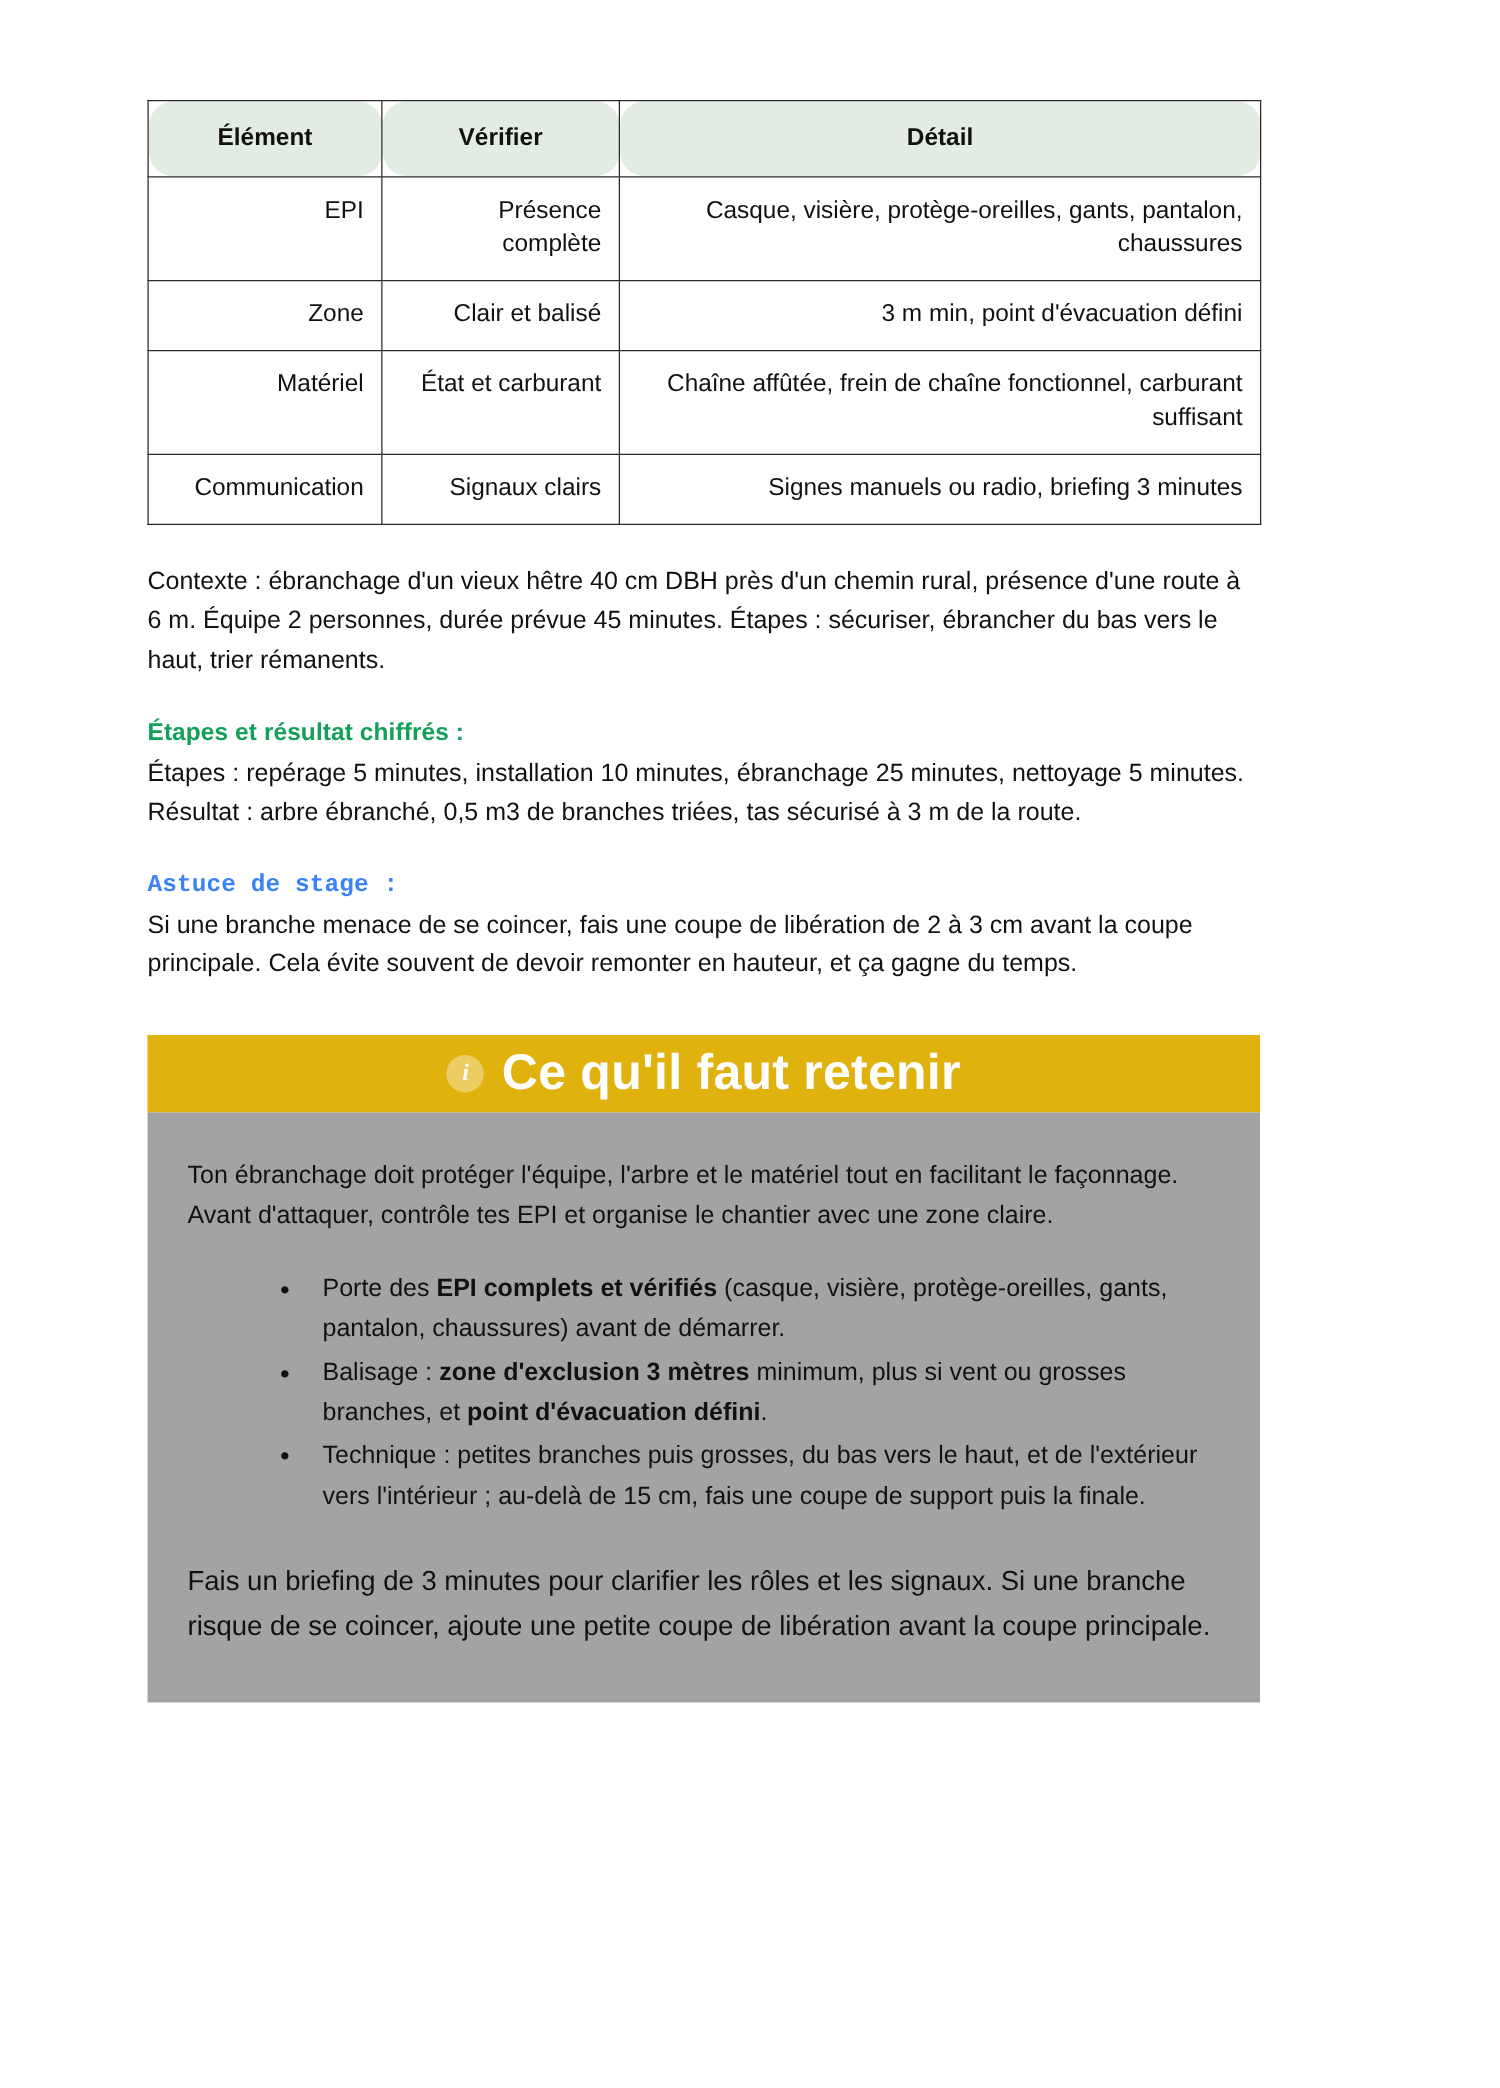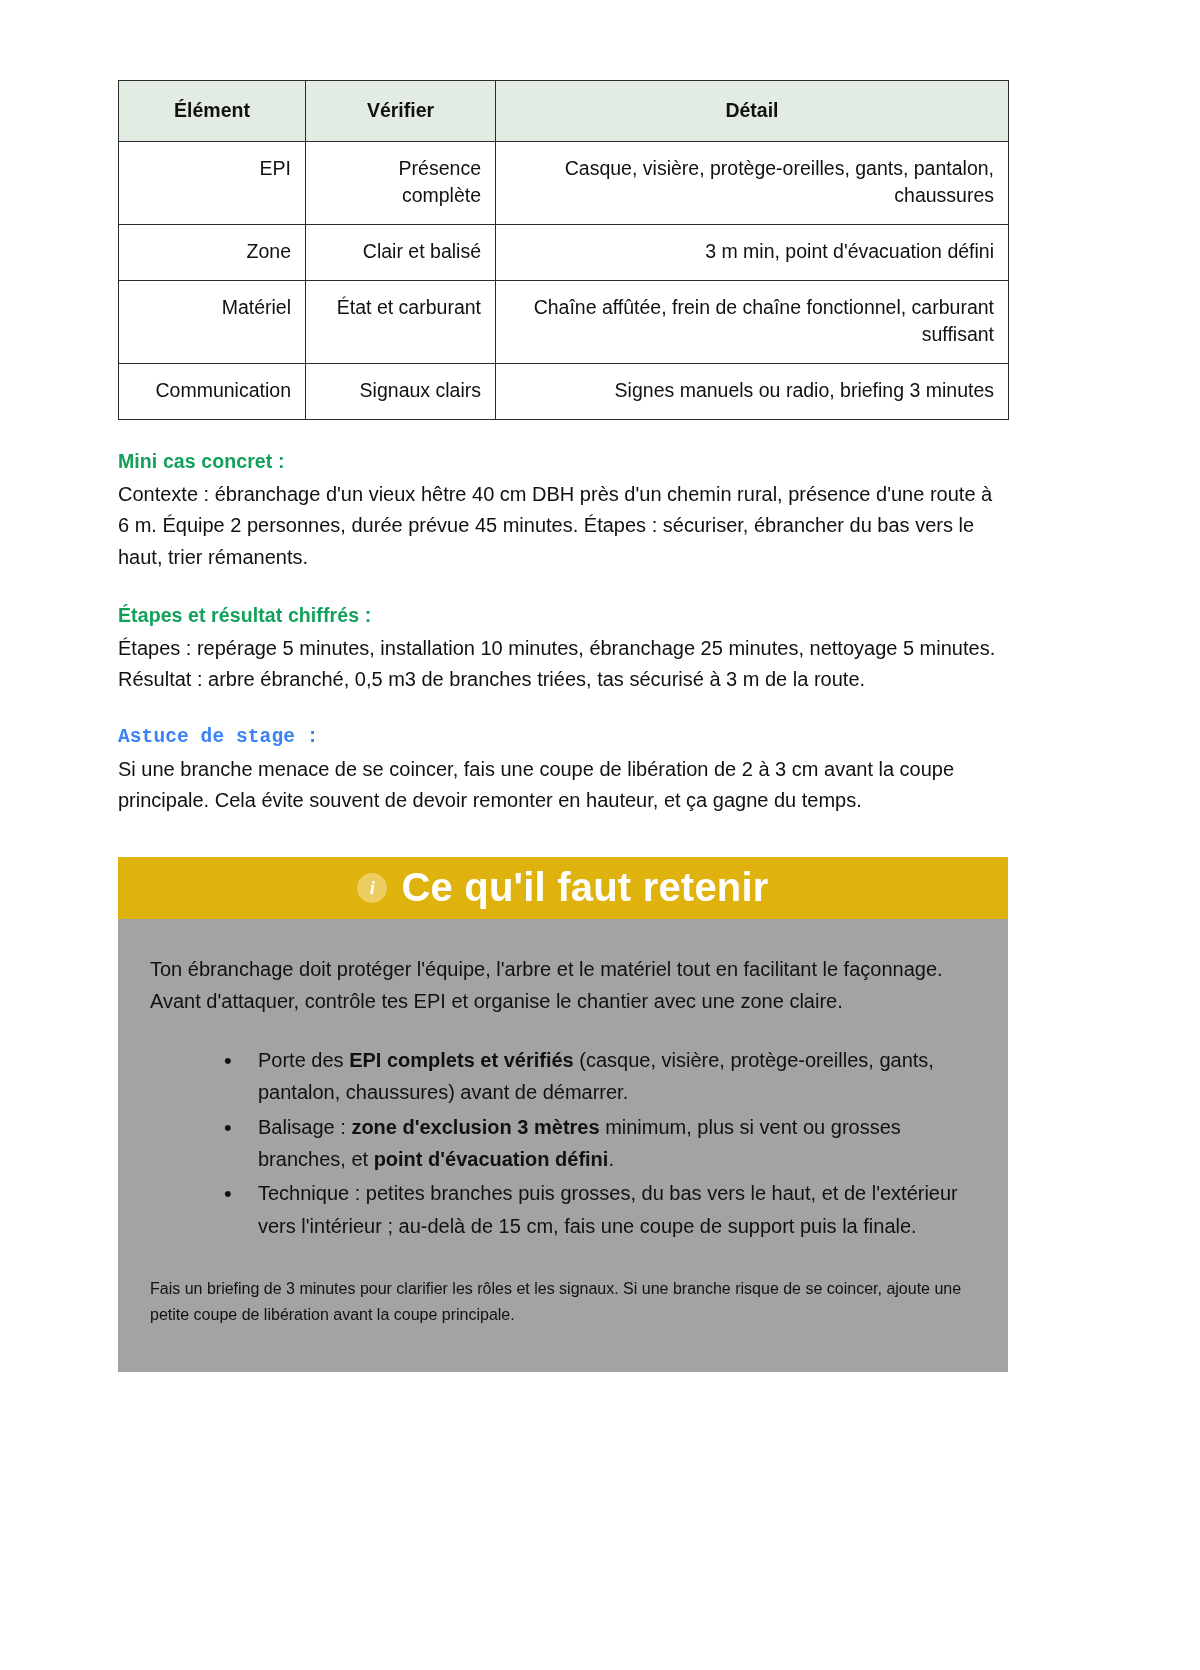--- a/index.html
+++ b/index.html
@@ -39,20 +39,21 @@
     vertical-align: top;
     text-align: right;
   }
   table.check-table thead th {
     background: #e3ece3;
     text-align: center;
     font-weight: bold;
     font-size: 19.5px;
     padding-top: 16px;
     padding-bottom: 16px;
+    border-radius: 20px;
   }
   table.check-table col.c1 { width: 187px; }
   table.check-table col.c2 { width: 190px; }
   table.check-table col.c3 { width: 513px; }
 
   
   .section { margin-top: 30px; }
   .section-title {
     font-size: 19.5px;
     font-weight: bold;
@@ -126,21 +127,21 @@
   }
   .callout-list li::before {
     content: "\2022";
     position: absolute;
     left: -34px;
     top: -1px;
     font-size: 22px;
     line-height: 1.62;
   }
   .callout-outro {
-    font-size: 16px;
+    font-size: 22px;
     line-height: 1.62;
     margin: 34px 0 0 0;
   }
   b { font-weight: bold; }
 </style>
 </head>
 <body>
 
 <div class="page">
 
@@ -175,21 +176,20 @@
       </tr>
       <tr>
         <td>Communication</td>
         <td>Signaux clairs</td>
         <td>Signes manuels ou radio, briefing 3 minutes</td>
       </tr>
     </tbody>
   </table>
 
   <div class="section">
-    <p class="section-title green" style="color: rgb(19, 160, 90);">Mini cas concret :</p>
     <p class="section-body">Contexte : ébranchage d'un vieux hêtre 40 cm DBH près d'un chemin rural, présence d'une route à 6 m. Équipe 2 personnes, durée prévue 45 minutes. Étapes : sécuriser, ébrancher du bas vers le haut, trier rémanents.</p>
   </div>
 
   <div class="section">
     <p class="section-title green" style="color: rgb(19, 160, 90);">Étapes et résultat chiffrés :</p>
     <p class="section-body">Étapes : repérage 5 minutes, installation 10 minutes, ébranchage 25 minutes, nettoyage 5 minutes. Résultat : arbre ébranché, 0,5 m3 de branches triées, tas sécurisé à 3 m de la route.</p>
   </div>
 
   <div class="section">
     <p class="section-title orange" style="color: #3b82f6; font-family: Liberation Mono, monospace;">Astuce de stage :</p>

